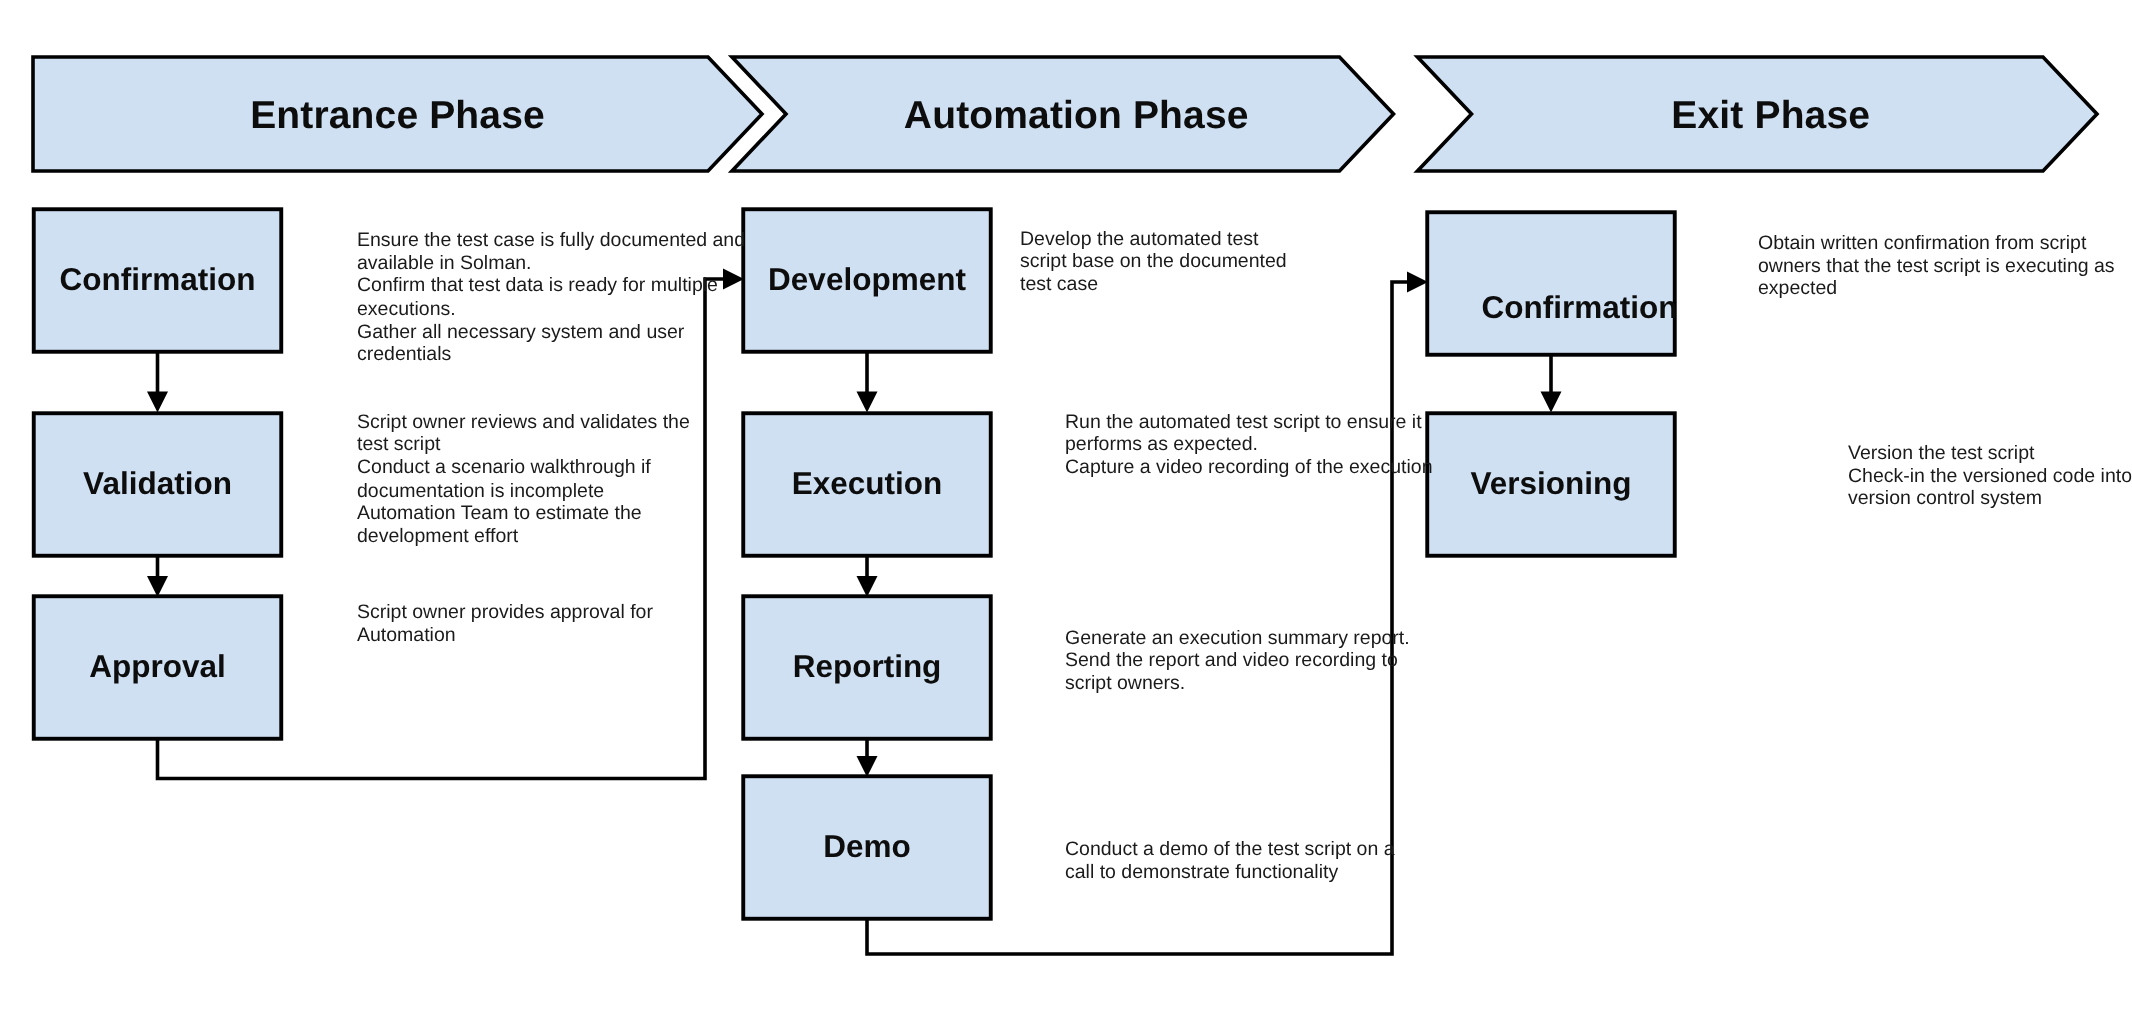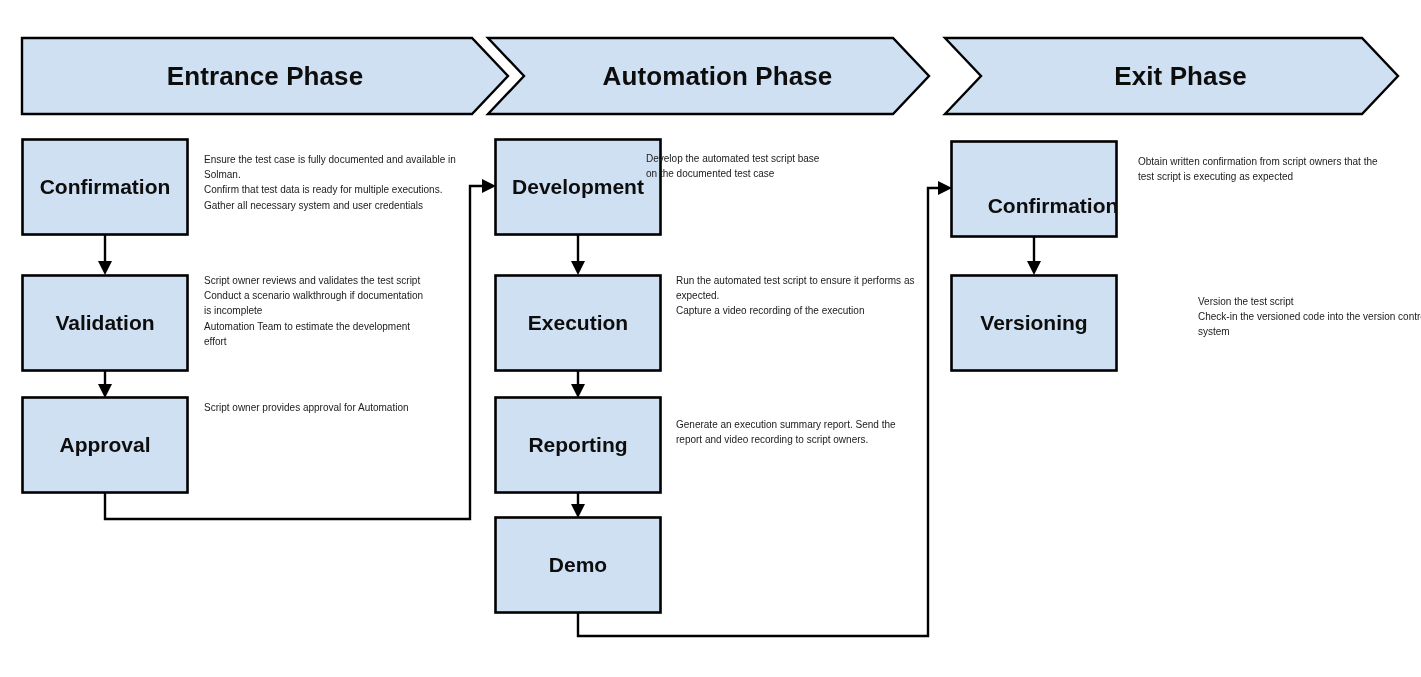--- a/index.html
+++ b/index.html
@@ -65,24 +65,25 @@
     display: flex;
     align-items: center;
     justify-content: center;
     font-size: 21px;
     font-weight: bold;
     color: #0d0d0d;
     white-space: nowrap;
   }
   .desc {
     position: absolute;
-    font-size: 10px;
+    font-size: 13px;
     line-height: 15.2px;
     color: #1a1a1a;
     white-space: pre-line;
+    margin-left: 34px;
   }
 </style>
 </head>
 <body>
 
 <div id="diagram-root">
 
   <svg class="layer" viewBox="0 0 1421 677">
 
     <polygon class="banner-shape" points="22,38 472,38 508,76 472,114 22,114"></polygon>
@@ -147,18 +148,19 @@
 Gather all necessary system and user credentials</div>
   <div class="desc" style="left:204px; top:273px; width:228px;">Script owner reviews and validates the test script
 Conduct a scenario walkthrough if documentation is incomplete
 Automation Team to estimate the development effort</div>
   <div class="desc" style="left:204px; top:400px; width:232px;">Script owner provides approval for Automation</div>
 
   <div class="desc" style="left:646px; top:151px; width:186px;">Develop the automated test script base on the documented test case</div>
   <div class="desc" style="left:676px; top:273px; width:248px;">Run the automated test script to ensure it performs as expected.
 Capture a video recording of the execution</div>
   <div class="desc" style="left:676px; top:417px; width:248px;">Generate an execution summary report. Send the report and video recording to script owners.</div>
+  <div class="desc" style="left:676px; top:558px; width:242px;">Conduct a demo of the test script on a call to demonstrate functionality</div>
 
   <div class="desc" style="left:1138px; top:154px; width:240px;">Obtain written confirmation from script owners that the test script is executing as expected</div>
   <div class="desc" style="left:1198px; top:294px; width:244px;">Version the test script
 Check-in the versioned code into the version control system</div>
 
 </div>
 
 </body></html>

